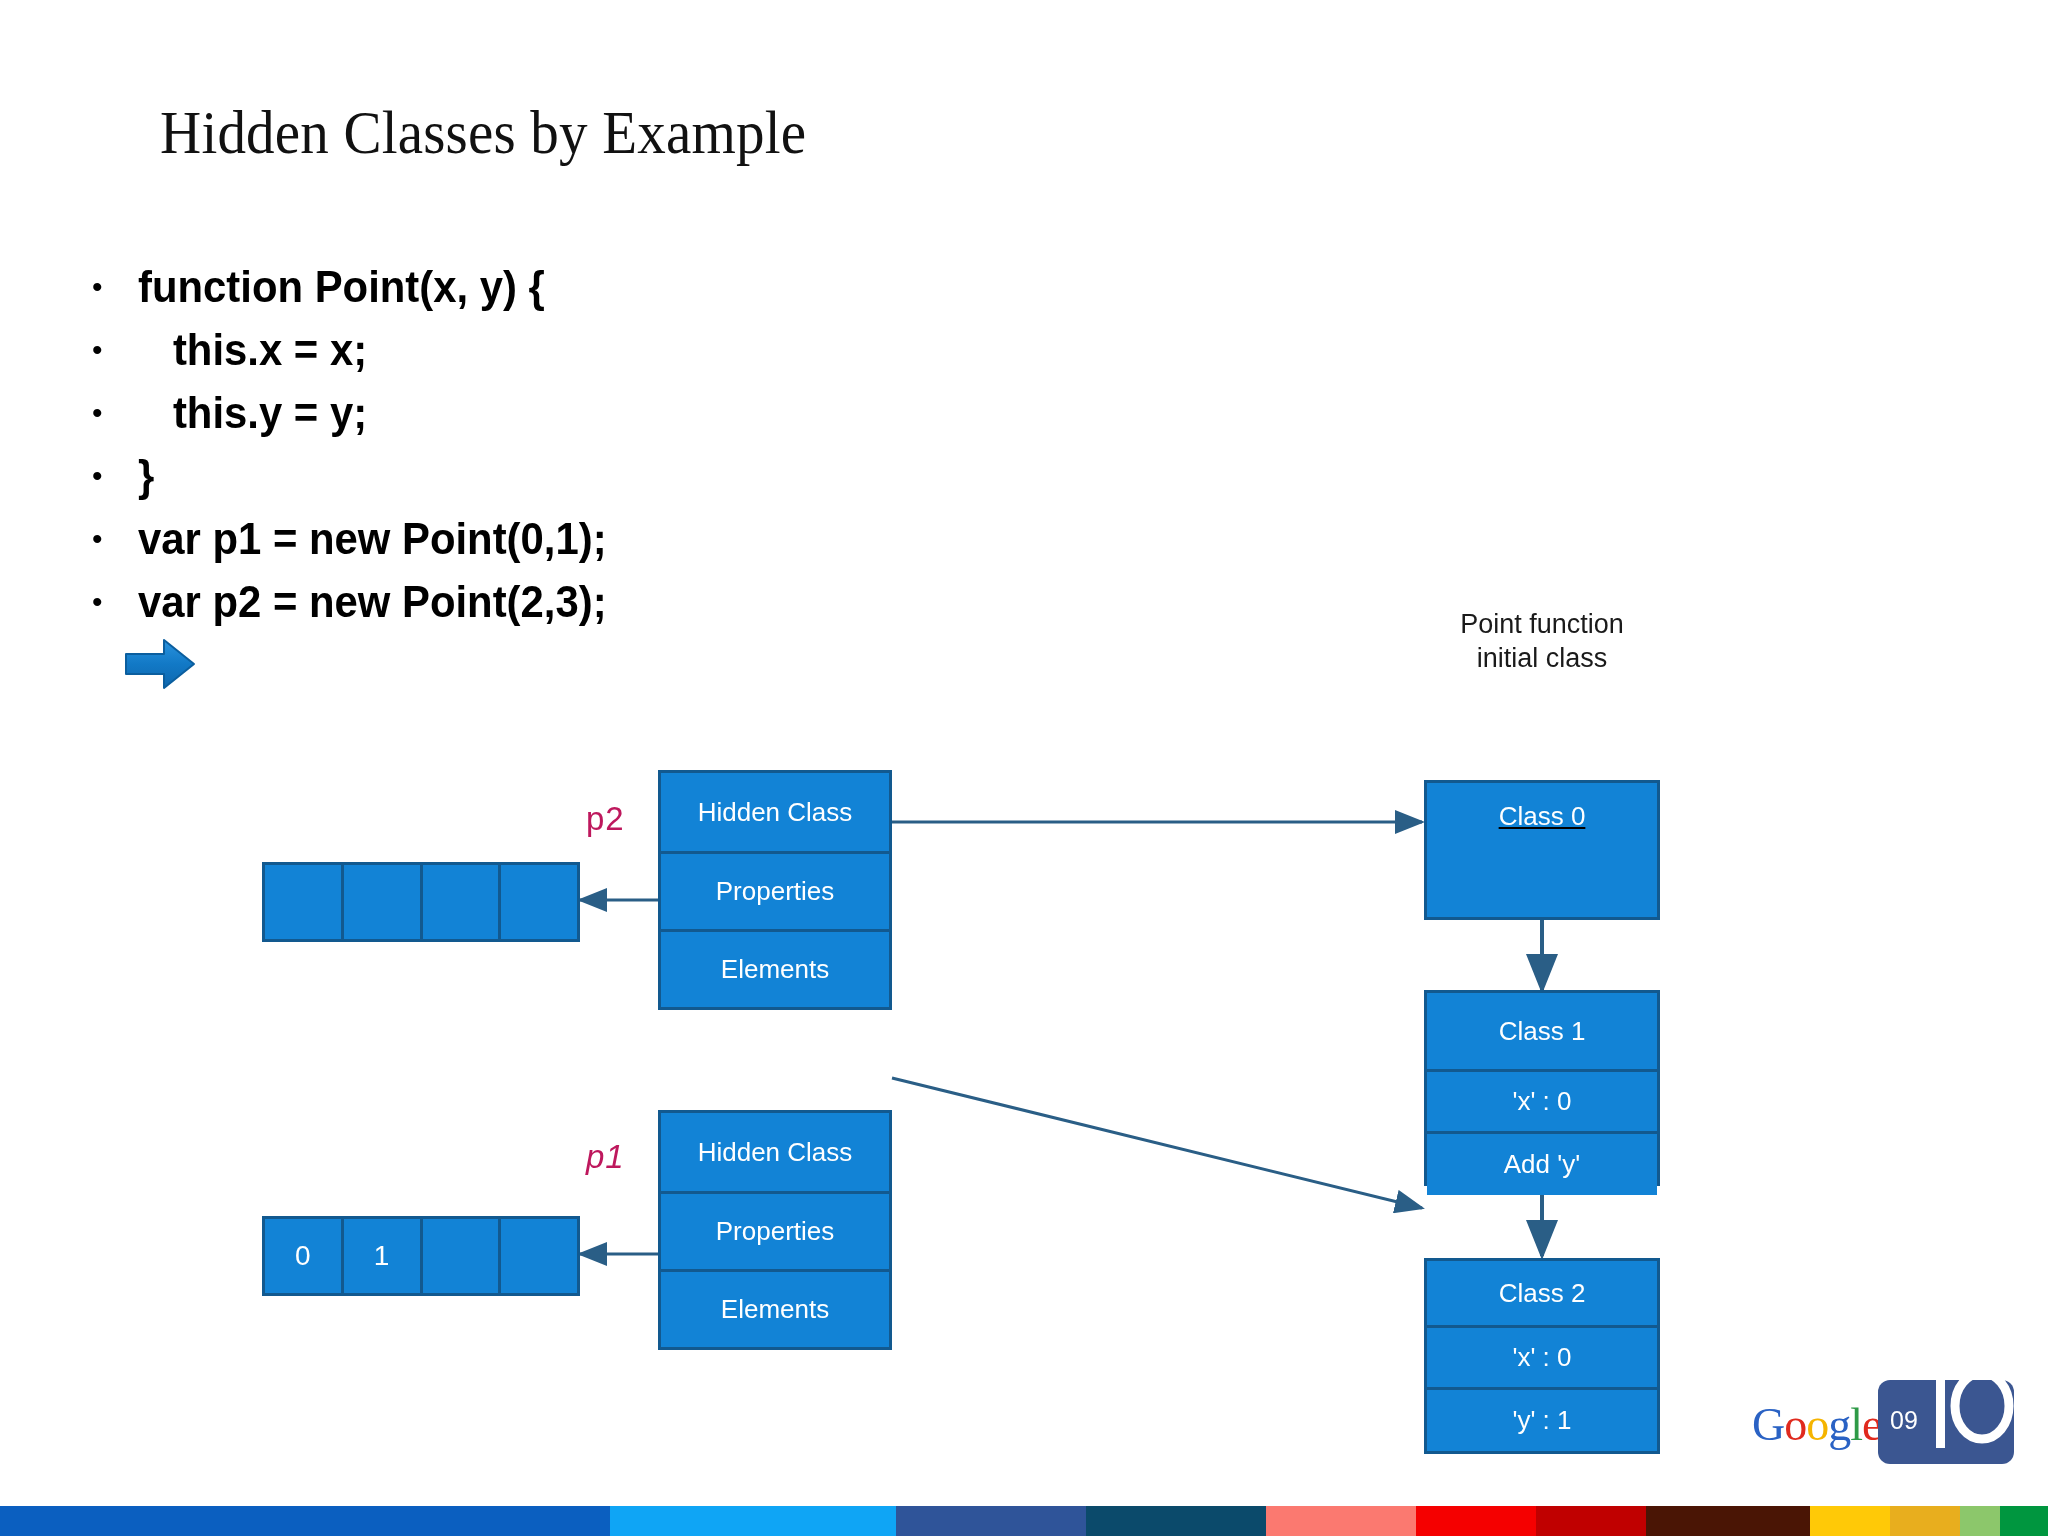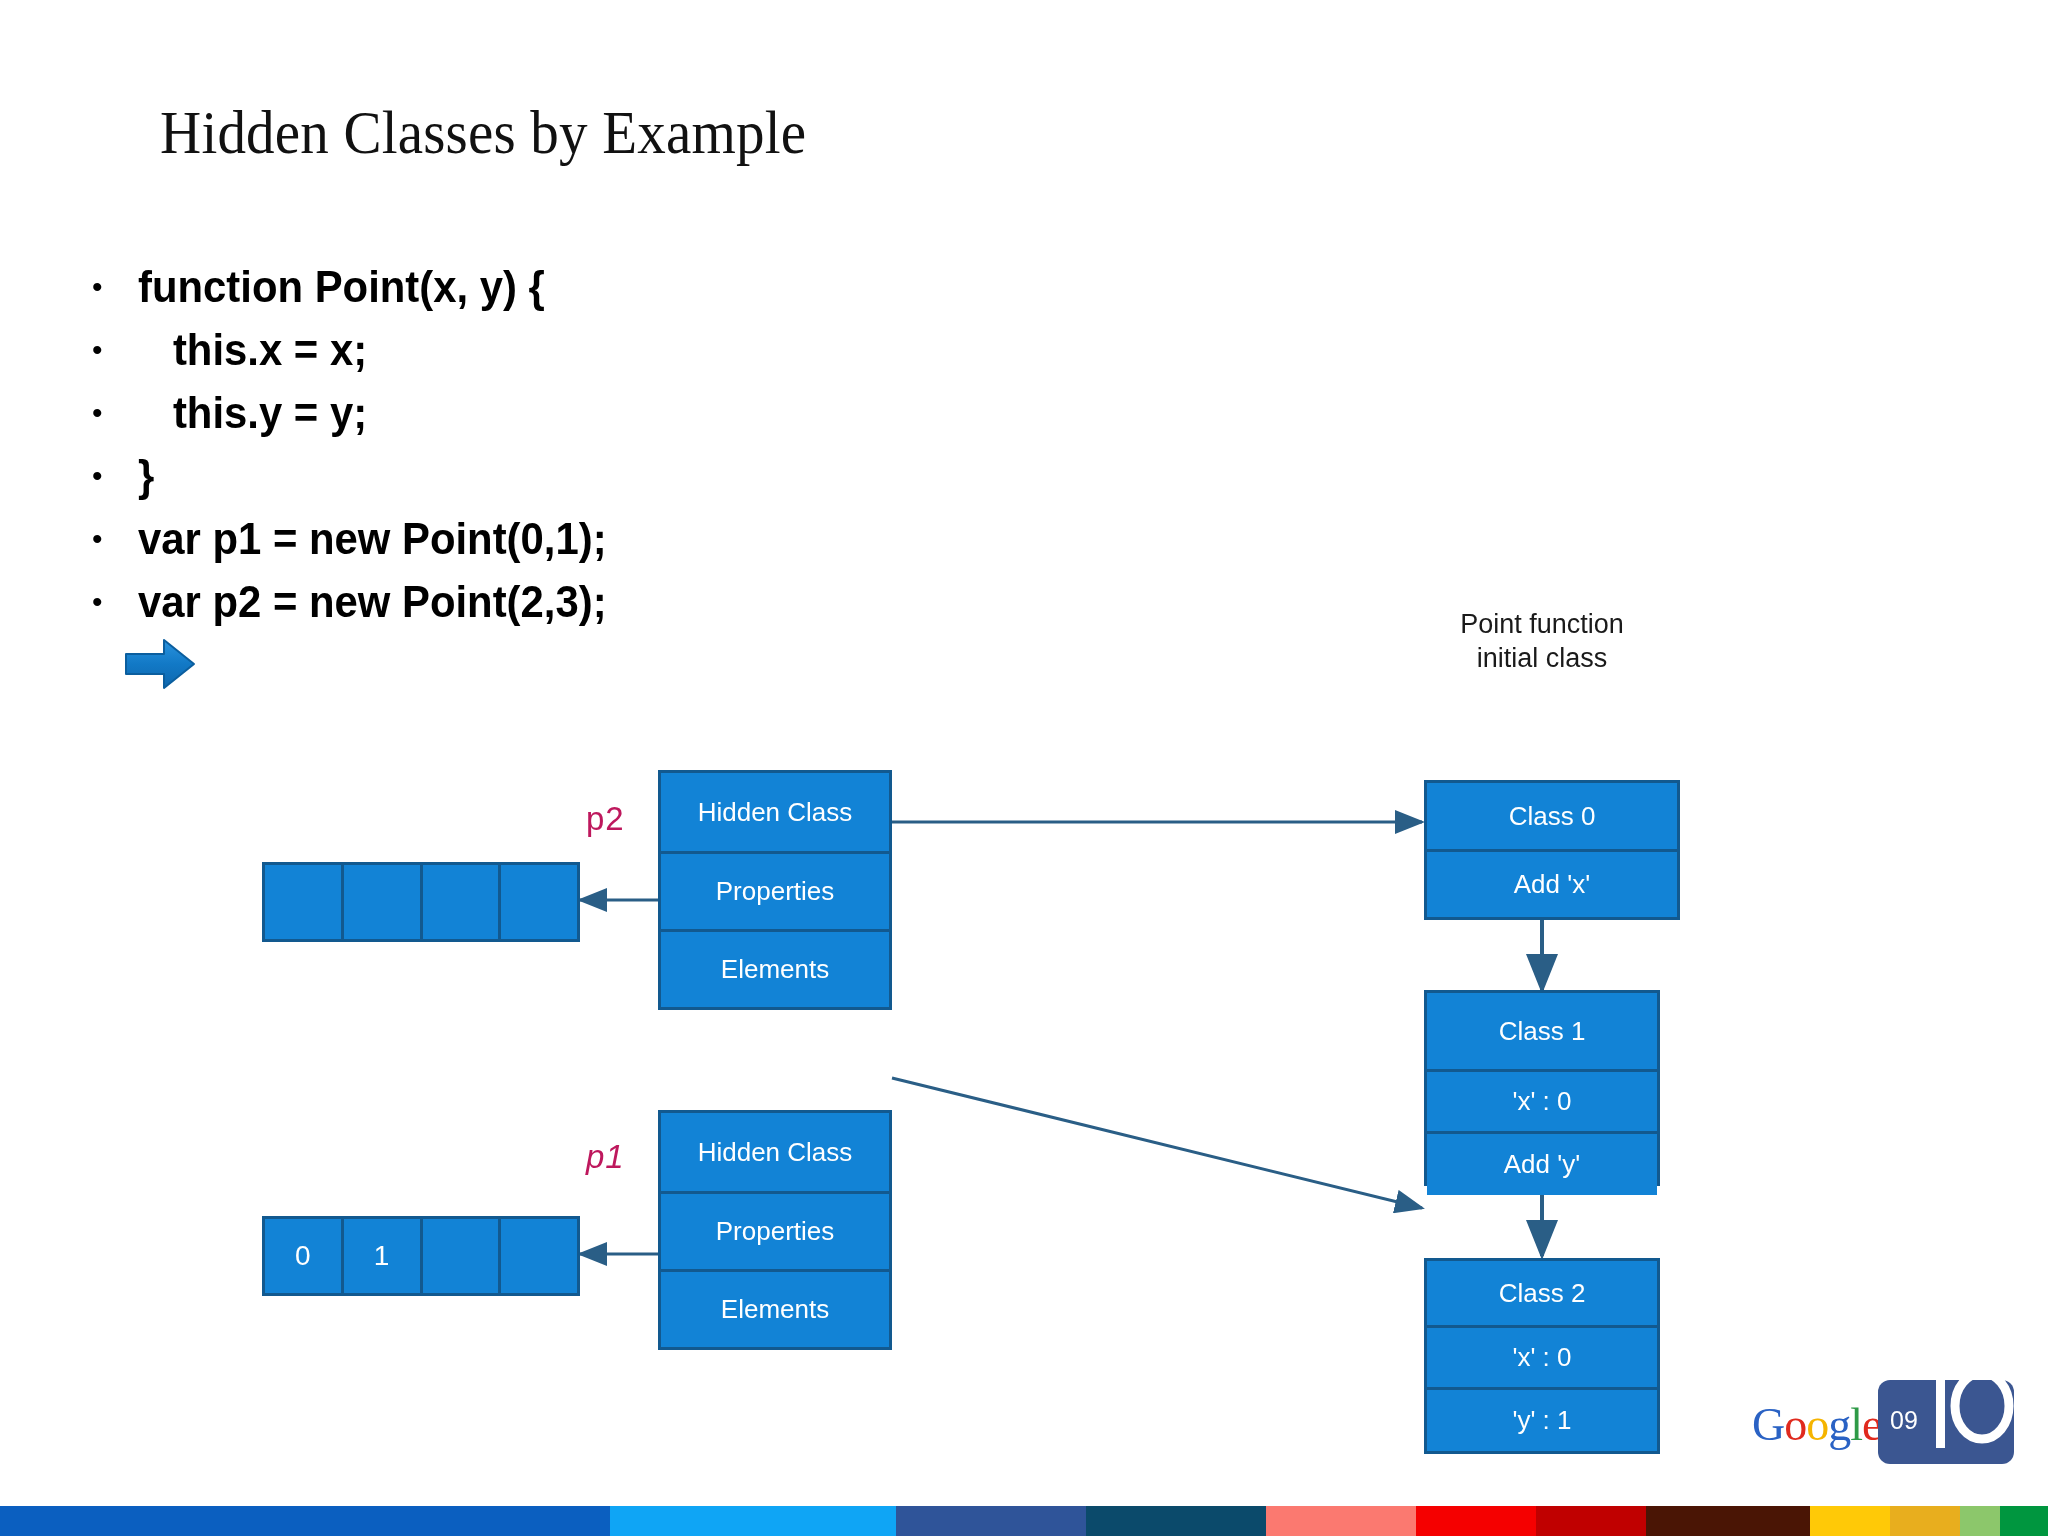--- a/index.html
+++ b/index.html
@@ -220,23 +220,22 @@
       <div class="arr-cell"></div>
       <div class="arr-cell"></div>
     </div>
 
     <div class="obj-box" style="left:658px;top:450px;width:234px;height:240px;">
       <div class="obj-cell" style="height:78px;">Hidden Class</div>
       <div class="obj-cell" style="height:78px;">Properties</div>
       <div class="obj-cell" style="height:78px;">Elements</div>
     </div>
 
-    <div class="obj-box" style="left:1424px;top:120px;width:256px;height:140px;">
+    <div class="obj-box" style="left:1424px;top:120px;width:236px;height:140px;text-decoration:underline;">
       <div class="obj-cell" style="height:66px;">Class 0</div>
-      <div class="obj-cell" style="height:68px;">Add 'x'</div>
     </div>
 
     <div class="obj-box" style="left:1424px;top:330px;width:236px;height:196px;">
       <div class="obj-cell" style="height:76px;">Class 1</div>
       <div class="obj-cell" style="height:62px;">'x' : 0</div>
       <div class="obj-cell" style="height:64px;">Add 'y'</div>
     </div>
 
     <div class="obj-box" style="left:1424px;top:598px;width:236px;height:196px;text-align:center;">
       <div class="obj-cell" style="height:64px;">Class 2</div>

